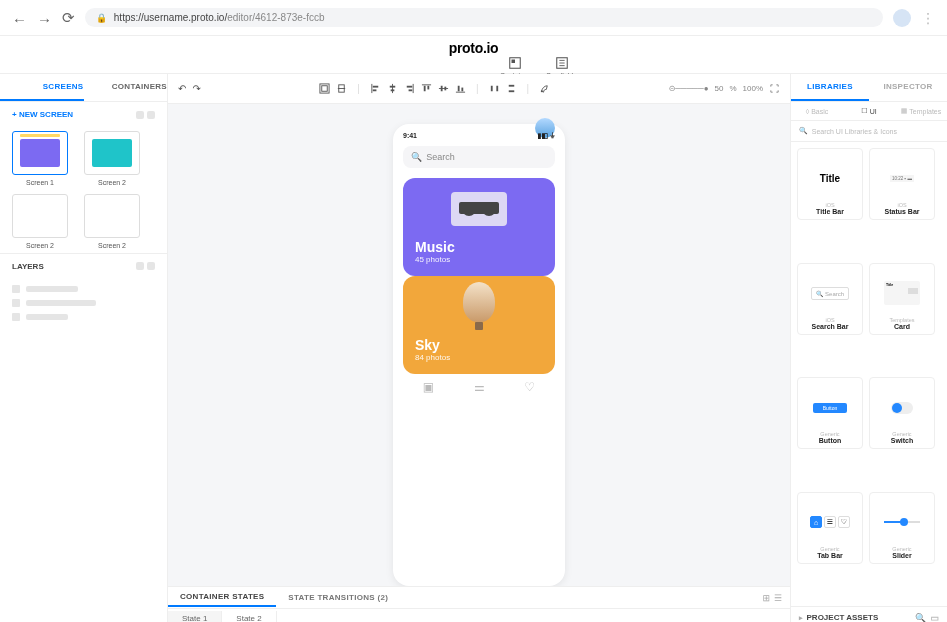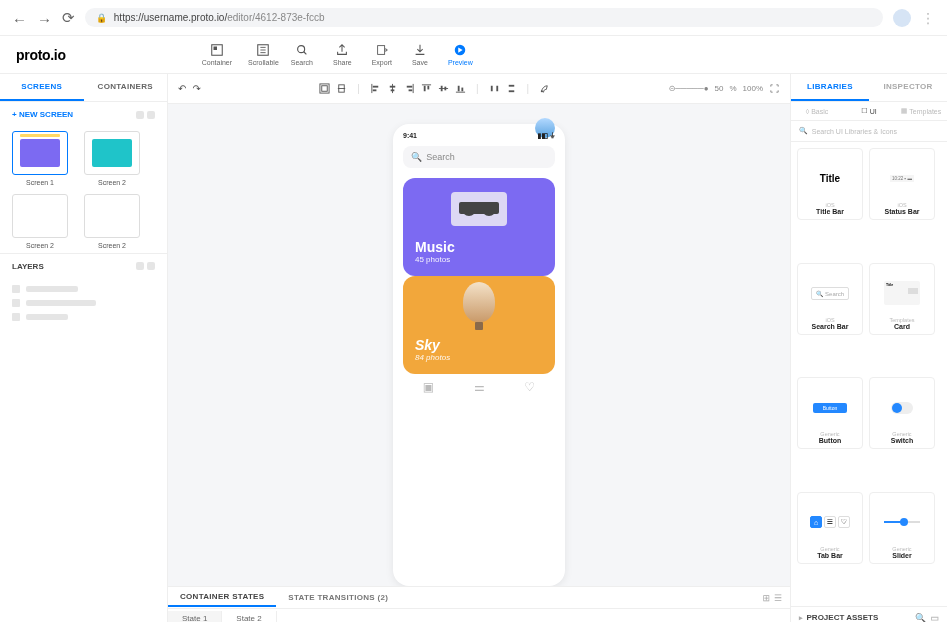--- a/index.html
+++ b/index.html
@@ -5,35 +5,35 @@
 * { box-sizing: border-box; margin: 0; padding: 0; font-family: -apple-system, BlinkMacSystemFont, "Segoe UI", Arial, sans-serif; }
 body { width: 947px; height: 622px; background: #fff; overflow: hidden; }
 .browser-chrome { display: flex; align-items: center; padding: 8px 12px; gap: 10px; border-bottom: 1px solid #eee; }
 .browser-chrome .nav-btn { color: #666; font-size: 15px; cursor: pointer; }
 .browser-chrome .urlbar { flex: 1; background: #f3f4f6; border-radius: 15px; padding: 4px 12px; font-size: 10px; color: #888; display: flex; align-items: center; gap: 6px; }
 .browser-chrome .urlbar .lock { color: #888; font-size: 9px; }
 .browser-chrome .urlbar .dark { color: #444; }
 .browser-chrome .avatar-dot { width: 18px; height: 18px; background: #d6e4f5; border-radius: 50%; }
 .browser-chrome .dots { color: #bbb; font-size: 14px; }
 
-.topbar { display: flex; align-items: center; border-bottom: 1px solid #eee; padding: 4px 16px; height: 38px; }
+.topbar { display: flex; align-items: center; border-bottom: 1px solid #eee; padding: 4px 16px; height: 38px; flex-direction: column; }
 .logo { font-weight: 800; font-size: 14px; letter-spacing: -0.3px; }
 .topbar .tool-group { display: flex; gap: 4px; margin-left: 130px; }
 .topbar .icon-btn { display:flex; flex-direction:column; align-items:center; font-size:7px; color:#666; gap:2px; cursor:pointer; padding: 0 6px;}
 .topbar .icon-btn svg, .topbar .icon-btn .ico { width:14px; height:14px; }
 .project-title { flex:1; text-align:center; font-size:10px; color:#444; }
 .project-title .caret { color:#999; }
 .right-actions { display:flex; gap:8px; }
 
 .main { display:flex; height: calc(622px - 30px - 38px); }
 
 
 .left-panel { width: 168px; border-right:1px solid #eee; display:flex; flex-direction:column; }
 .left-tabs { display:flex; border-bottom:1px solid #eee; }
-.left-tabs .tab { flex:1; font-size:8px; font-weight:700; text-align:center; padding:8px 0; color:#666; cursor:pointer; letter-spacing:0.3px; }
+.left-tabs .tab { flex:1; font-size:8px; font-weight:700; text-align:right; padding:8px 0; color:#666; cursor:pointer; letter-spacing:0.3px; }
 .left-tabs .tab.active { color:#007aff; border-bottom:2px solid #007aff; }
 .new-screen { font-size:8px; color:#007aff; font-weight:700; padding:8px 12px; display:flex; justify-content:space-between; align-items:center;gap:36px;}
 .new-screen .sws { display:flex; gap:3px;}
 .new-screen .sws span{width:8px;height:8px;background:#e5e5e5;border-radius:2px;display:inline-block;}
 .screens { display:flex; flex-wrap:wrap; padding:4px 8px; gap:8px; }
 .screen-thumb { width:64px; display:flex; flex-direction:column; align-items:center; gap:4px; }
 .screen-thumb .box { width:56px; height:44px; background:#fff; border:1px solid #ddd; border-radius:3px; overflow:hidden; display:flex; align-items:center; justify-content:center;}
 .screen-thumb.active .box { border-color:#007aff; }
 .screen-thumb .lbl { font-size:7px; color:#555; }
 .mini-purple { width:40px; height:28px; background:#7c6af2; border-radius:2px; position:relative;}
@@ -56,21 +56,21 @@
 .ctl-bar .spacer{flex:1;}
 .ctl-bar .zoom{font-size:8px;color:#888; display:flex;gap:6px;align-items:center;}
 .canvas-area { flex:1; display:flex; justify-content:center; padding:20px 0 0 0; overflow:hidden;}
 .phone { width:172px; background:#fff; border-radius:16px; padding:8px 10px; box-shadow:0 2px 8px rgba(0,0,0,0.08);}
 .phone .statusbar{display:flex; justify-content:space-between; font-size:7px; font-weight:600; color:#222;}
 .phone h2{font-size:16px;font-weight:800;margin:4px 0 6px;}
 .phone .avatar{width:20px;height:20px;border-radius:50%;background:linear-gradient(#b3d9ff,#5aa3e0);float:right;margin-top:-22px;}
 .phone .search{display:flex;align-items:center;gap:4px;font-size:9px;color:#888;padding:6px 8px;background:#f5f5f7;border-radius:8px;margin:6px 0 10px;}
 .card{border-radius:12px;padding:12px;color:#fff;margin-bottom:0;height:98px;position:relative;display:flex;flex-direction:column;justify-content:flex-end;}
 .card.purple{background:#7c6af2;}
-.card.orange{background:#f2a73b;font-style:italic;}
+.card.orange{background:#f2a73b;}
 .card h3{font-size:14px;font-weight:800;}
 .card p{font-size:8px;opacity:0.9;}
 .cassette{width:56px;height:34px;background:#ddd8f4;border-radius:4px;position:absolute;top:14px;left:50%;transform:translateX(-50%);display:flex;align-items:center;justify-content:center;gap:6px;}
 .cassette::before,.cassette::after{content:'';width:10px;height:10px;border:2px solid #444;border-radius:50%;}
 .cassette .strip{position:absolute;top:10px;left:8px;right:8px;height:12px;background:#444;border-radius:2px;}
 .balloon-wrap{position:absolute;top:6px;left:50%;transform:translateX(-50%);}
 .balloon{width:32px;height:40px;background:linear-gradient(180deg,#f4e2c8,#c99a6a);border-radius:50% 50% 45% 45%;position:relative;}
 .balloon::after{content:'';position:absolute;bottom:-8px;left:50%;transform:translateX(-50%);width:8px;height:8px;background:#8a6a4a;border-radius:1px;}
 .phone .tabbar{display:flex;justify-content:space-around;padding:6px 0 0;color:#bbb;font-size:12px;}
 

